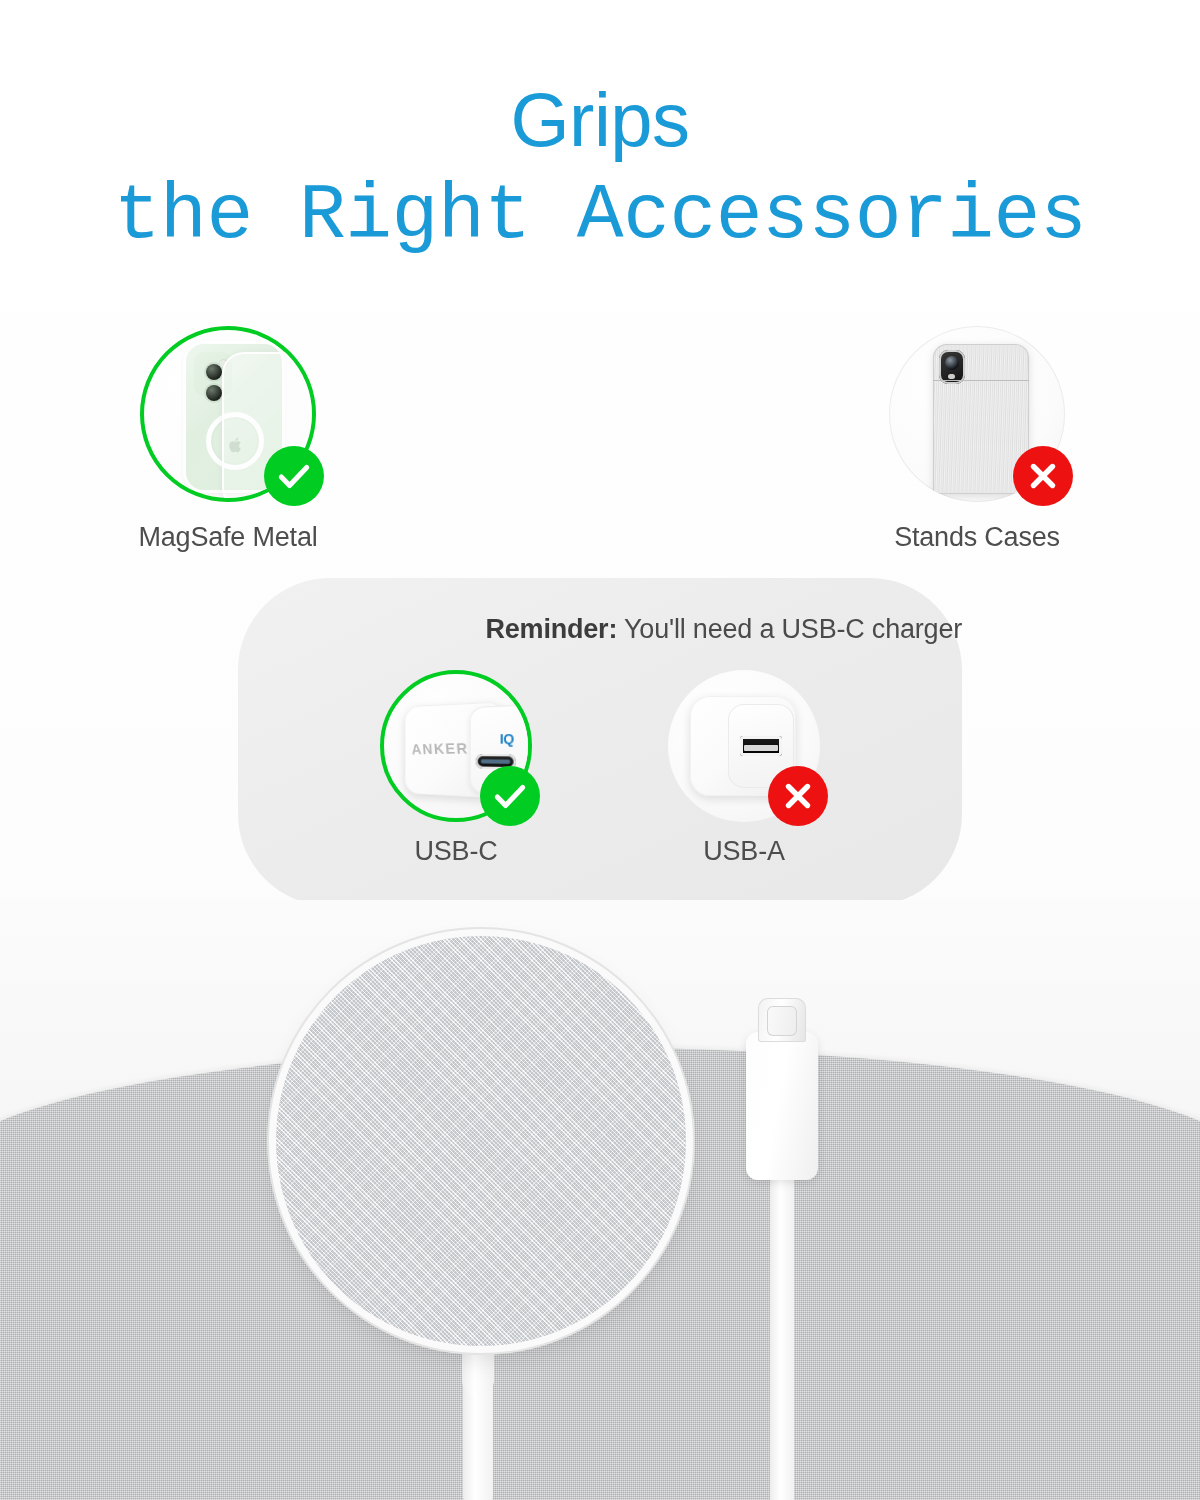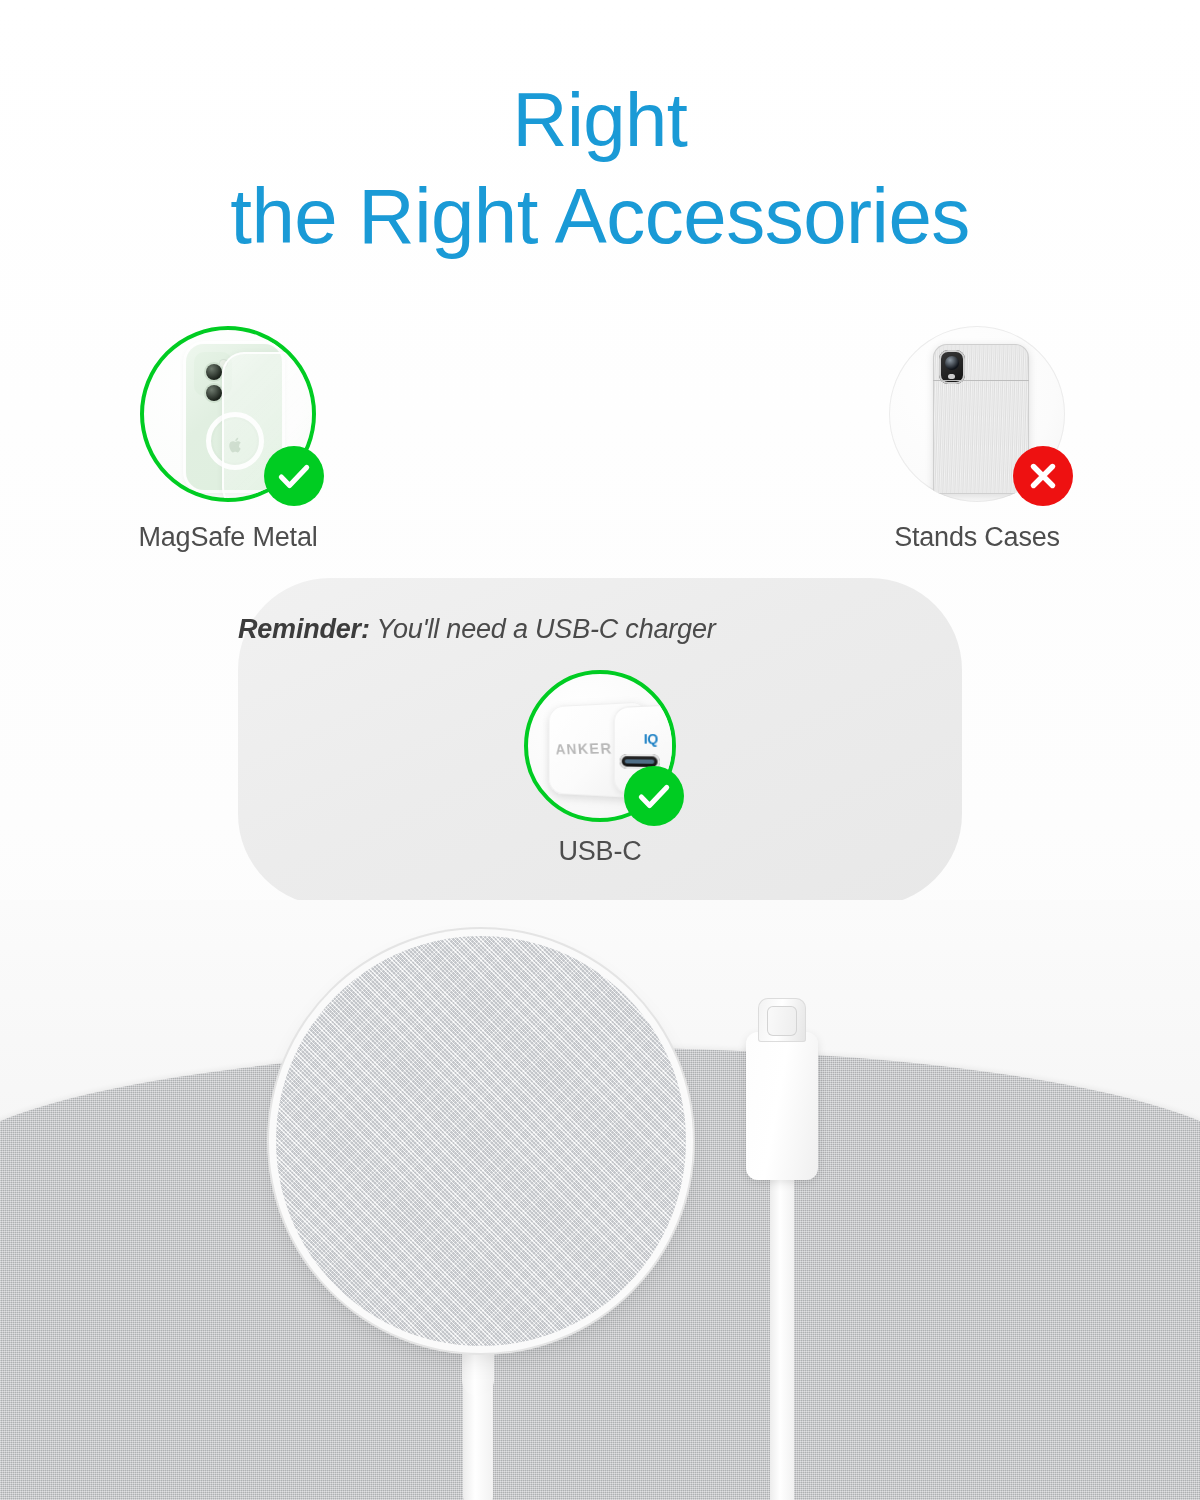--- a/index.html
+++ b/index.html
@@ -11,21 +11,21 @@
     position: relative;
   }
 
   .page { position: relative; width: 1200px; height: 1500px; overflow: hidden;
           background: linear-gradient(180deg,#ffffff 0%,#fdfdfd 55%,#f7f7f7 100%); }
 
   
   .title-block { position: absolute; top: 72px; left: 0; width: 1200px; text-align: center; }
   .title-line { color: #1a9ad6; font-weight: 400; letter-spacing: -0.5px;
                 font-size: 76px; line-height: 96px; white-space: nowrap; }
-  .title-line.l2 { font-size: 78px; }
+  .title-line.l2 { font-size: 78px; font-family: Liberation Mono, monospace; }
 
   
   .acc-row { position: absolute; top: 326px; left: 110px; width: 985px;
              display: flex; justify-content: space-between; }
   .acc-item { width: 236px; display: flex; flex-direction: column; align-items: center; }
   .acc-circle-wrap { position: relative; width: 176px; height: 176px; }
   .acc-circle { position: absolute; inset: 0; border-radius: 50%;
                 background: radial-gradient(circle at 38% 32%, #ffffff 0%, #fbfbfb 62%, #f2f2f2 100%);
                 overflow: hidden; }
   .acc-circle.ok { border: 4px solid #00cc22; background:
@@ -115,22 +115,22 @@
       background: linear-gradient(140deg,#9a9a9a,#777 60%,#6a6a6a); }
   .wallet .pocket { position:absolute; left:-6px; top:66px; width:124px; height:92px;
       transform: rotate(-17deg); border-radius:8px;
       background: linear-gradient(160deg,#fafafa,#eaeaea);
       box-shadow: 0 -2px 5px rgba(0,0,0,.07); }
 
   
   .panel { position: absolute; left: 238px; top: 578px; width: 724px; height: 328px;
       border-radius: 92px;
       background: linear-gradient(155deg,#f1f1f1 0%,#ececec 45%,#e8e8e8 100%); }
-  .panel-title { position: absolute; top: 36px; left: 0; width: 100%; text-align: left;
-      font-size: 27px; color: #4a4a4a; white-space: nowrap; letter-spacing: -0.2px; font-style: italic; }
+  .panel-title { position: absolute; top: 36px; left: 0; width: 100%; text-align: right;
+      font-size: 27px; color: #4a4a4a; white-space: nowrap; letter-spacing: -0.2px; }
   .panel-title b { font-weight: 700; color: #3c3c3c; }
 
   .chg-row { position: absolute; top: 92px; left: 0; width: 100%;
       display: flex; justify-content: center; gap: 88px; }
   .chg-item { width: 200px; display: flex; flex-direction: column; align-items: center; }
   .chg-circle-wrap { position: relative; width: 152px; height: 152px; }
   .chg-circle { position: absolute; inset: 0; border-radius: 50%;
       background: radial-gradient(circle at 38% 30%, #ffffff 0%, #fafafa 60%, #f0f0f0 100%);
       overflow: hidden; }
   .chg-circle.ok { border: 4px solid #00cc22; }
@@ -200,21 +200,21 @@
   .cc-tip:after { content:''; position:absolute; left:9px; top:8px; width:30px; height:30px;
       border-radius:6px; background: linear-gradient(100deg,#fafafa,#ededed);
       box-shadow: inset 0 0 0 1px #d4d4d4; }
 </style>
 </head>
 <body>
 
 <div class="page">
 
   <div class="title-block">
-    <div class="title-line l1">Right</div>
+    <div class="title-line l1">Grips</div>
     <div class="title-line l2">the Right Accessories</div>
   </div>
 
   <div class="acc-row">
 
     <div class="acc-item">
       <div class="acc-circle-wrap">
         <div class="acc-circle ok">
           <div class="ph phone-green">
             <div class="cam">
@@ -280,20 +280,36 @@
           </div>
           <div class="badge green">
             <svg viewBox="0 0 24 24">
               <path d="M4 12.6l5.2 5.4L20 6.6" fill="none" stroke="#fff" stroke-width="3.2" stroke-linecap="round" stroke-linejoin="round"></path>
             </svg>
           </div>
         </div>
         <div class="chg-label">USB-C</div>
       </div>
 
+      <div class="chg-item">
+        <div class="chg-circle-wrap">
+          <div class="chg-circle no">
+            <div class="apple-chg">
+              <div class="front"></div>
+              <div class="usba-port"></div>
+            </div>
+          </div>
+          <div class="badge red">
+            <svg viewBox="0 0 24 24">
+              <path d="M6 6l12 12M18 6L6 18" fill="none" stroke="#fff" stroke-width="3.4" stroke-linecap="round"></path>
+            </svg>
+          </div>
+        </div>
+        <div class="chg-label">USB-A</div>
+      </div>
 
     </div>
   </div>
 
   <div class="photo">
     <div class="photo-bg"></div>
     <div class="fabric-floor"></div>
     <div class="pad-cable">
       <div class="boot"></div>
     </div>

